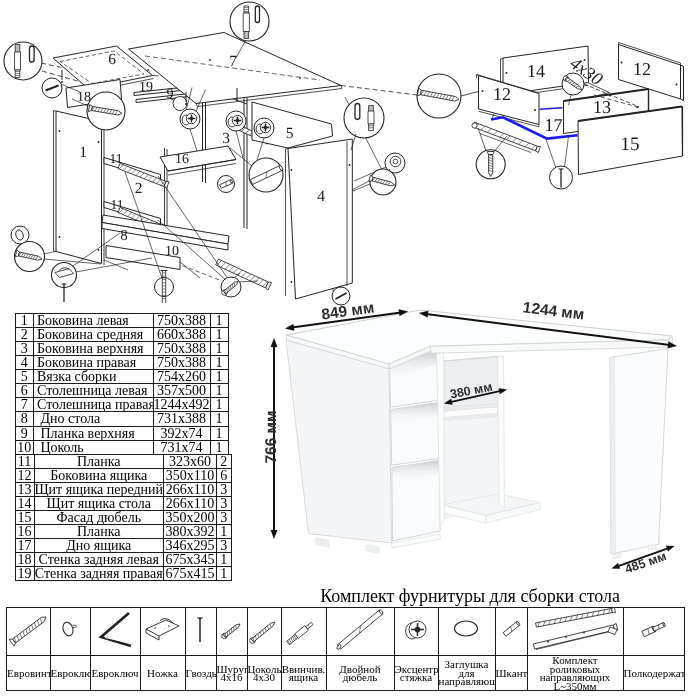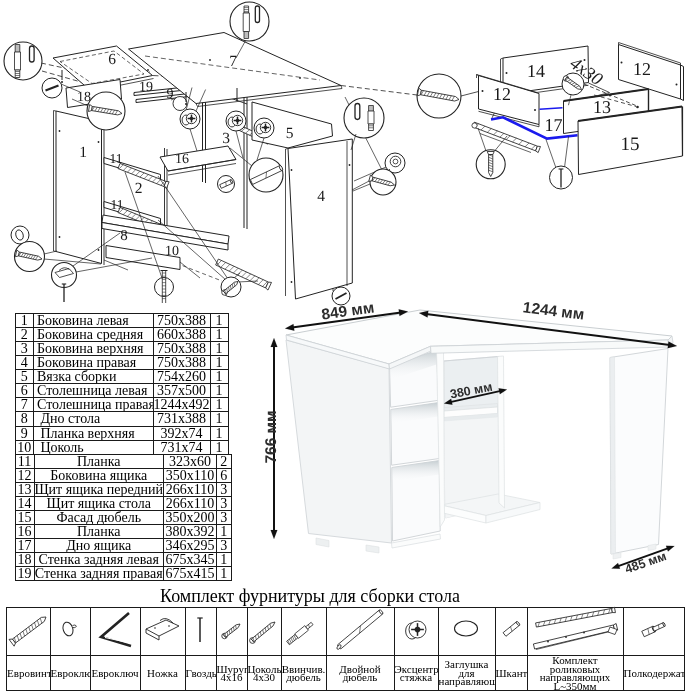--- a/index.html
+++ b/index.html
@@ -11,21 +11,21 @@
   td{border:1px solid #1a1a1a;padding:0;overflow:hidden;white-space:nowrap;}
   #t1{left:14.5px;top:313px;width:213px;}
   #t1 td{height:13.07px;font-size:14px;line-height:13px;}
   #t2{left:14.5px;top:454px;width:216px;}
   #t2 td{height:13.03px;font-size:14px;line-height:13px;}
   .num{text-align:center;}
   .dim{text-align:center;}
   .cnt{text-align:center;}
   .nm{padding-left:3px;margin-left:16px;}
   .nmc{text-align:center;}
-  #hwtitle{position:absolute;left:0;top:586px;width:620px;text-align:center;font-size:18px;}
+  #hwtitle{position:absolute;left:0;top:586px;width:620px;text-align:right;font-size:18px;}
   #hw{left:6px;top:607px;width:677.5px;}
   #hw td{text-align:center;}
   #hw .ic{height:47px;}
   #hw .lb{height:18px;font-size:11px;line-height:8.6px;vertical-align:middle;white-space:normal;}
   #hw .qt{height:20px;font-size:15px;}
 </style>
 </head>
 <body>
 <div id="page">
 
@@ -202,21 +202,21 @@
           <td class="ic"></td>
 </tr>
 <tr>
 <td class="lb">Евровинт</td>
           <td class="lb">Евроключ</td>
           <td class="lb">Евроключ</td>
           <td class="lb">Ножка</td>
           <td class="lb">Гвоздь</td>
           <td class="lb">Шуруп 4х16</td>
           <td class="lb">Цоколь 4х30</td>
-          <td class="lb">Ввинчив. дюбель</td>
+          <td class="lb">Ввинчив. ящика</td>
           <td class="lb">Двойной<br>дюбель</td>
           <td class="lb">Эксцентр. стяжка</td>
           <td class="lb">Заглушка для направляющих</td>
           <td class="lb">Шкант</td>
           <td class="lb">Комплект роликовых направляющих L~350мм</td>
           <td class="lb">Полкодержатель</td>
 </tr>
 </tbody>
     </table>
 

